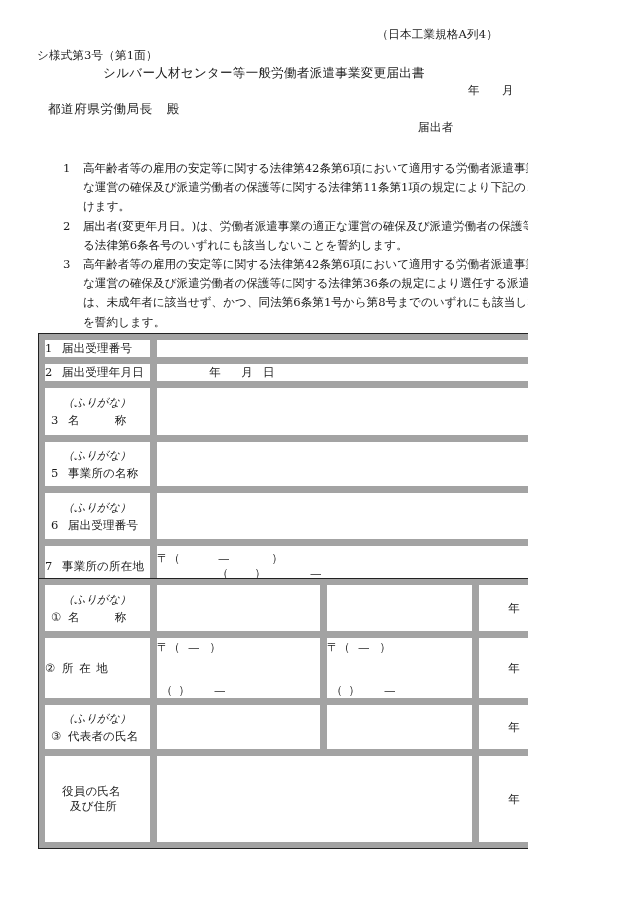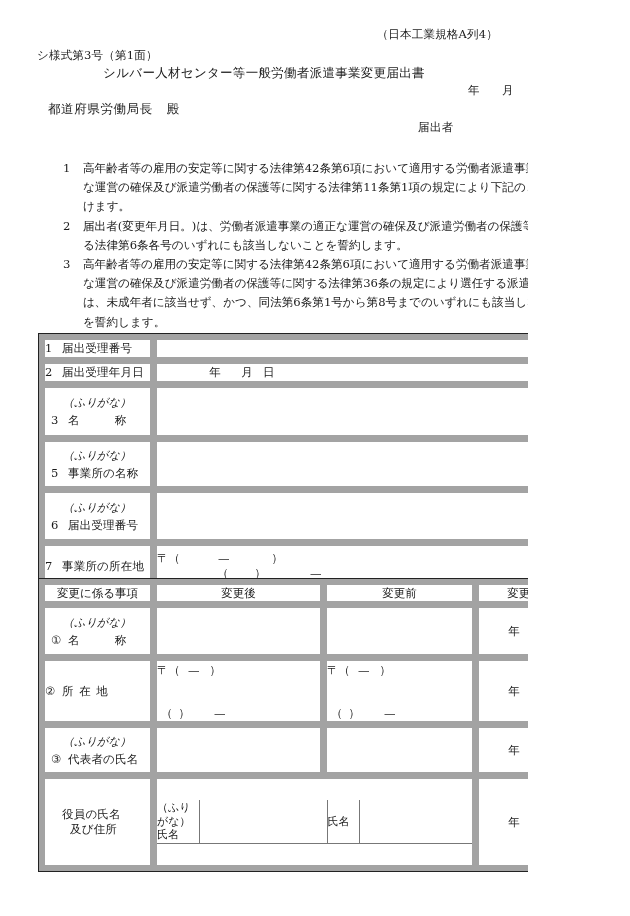--- a/index.html
+++ b/index.html
@@ -292,26 +292,20 @@
   <table class="frm tbl-chg">
     <colgroup>
       <col style="width:112px">
       <col style="width:42px">
       <col style="width:128px">
       <col style="width:32px">
       <col style="width:120px">
       <col style="width:121px">
     </colgroup>
     <tbody>
-      <tr>
-        <td style="height:16px" class="ctr">変更に係る事項</td>
-        <td colspan="2" class="ctr">変更後</td>
-        <td colspan="2" class="ctr">変更前</td>
-        <td class="ctr">変更年月日</td>
-      </tr>
 
       <tr>
         <td style="height:40px">
           <span class="furi stack">（ふりがな）</span>
           <span class="lbl" style="display:block;padding-top:3px"><span class="n">①</span><span>名　　　称</span></span>
         </td>
         <td colspan="2">
           <span class="stack"><span class="r1" style="height:14px"></span><span class="dotline"></span><span class="r2" style="height:18px;display:block"></span></span>
         </td>
         <td colspan="2">
@@ -360,34 +354,20 @@
         </td>
         <td colspan="4" style="padding:0">
           <table class="inner">
             <colgroup>
               <col style="width:42px">
               <col style="width:128px">
               <col style="width:32px">
               <col style="width:120px">
             </colgroup>
             <tbody>
-              <tr>
-                <td class="stub nb-t nb-l" style="height:43px;vertical-align:middle">
-                  <span style="display:block">（ふり</span>
-                    <span style="display:block">がな）</span>
-                    <span style="display:block">氏名</span>
-                </td>
-                <td class="nb-t">
-                  <span class="stack"><span class="r1" style="height:13px"></span><span class="dotline"></span></span>
-                </td>
-                <td class="stub nb-t" style="vertical-align:middle">氏名</td>
-                <td class="nb-t nb-r">
-                  <span class="stack"><span class="r1" style="height:13px"></span><span class="dotline"></span></span>
-                </td>
-              </tr>
             </tbody>
           </table>
         </td>
         <td class="ymd">
           <span class="y">年</span><span class="m">月</span><span>日</span>
         </td>
       </tr>
     </tbody>
   </table>
 

